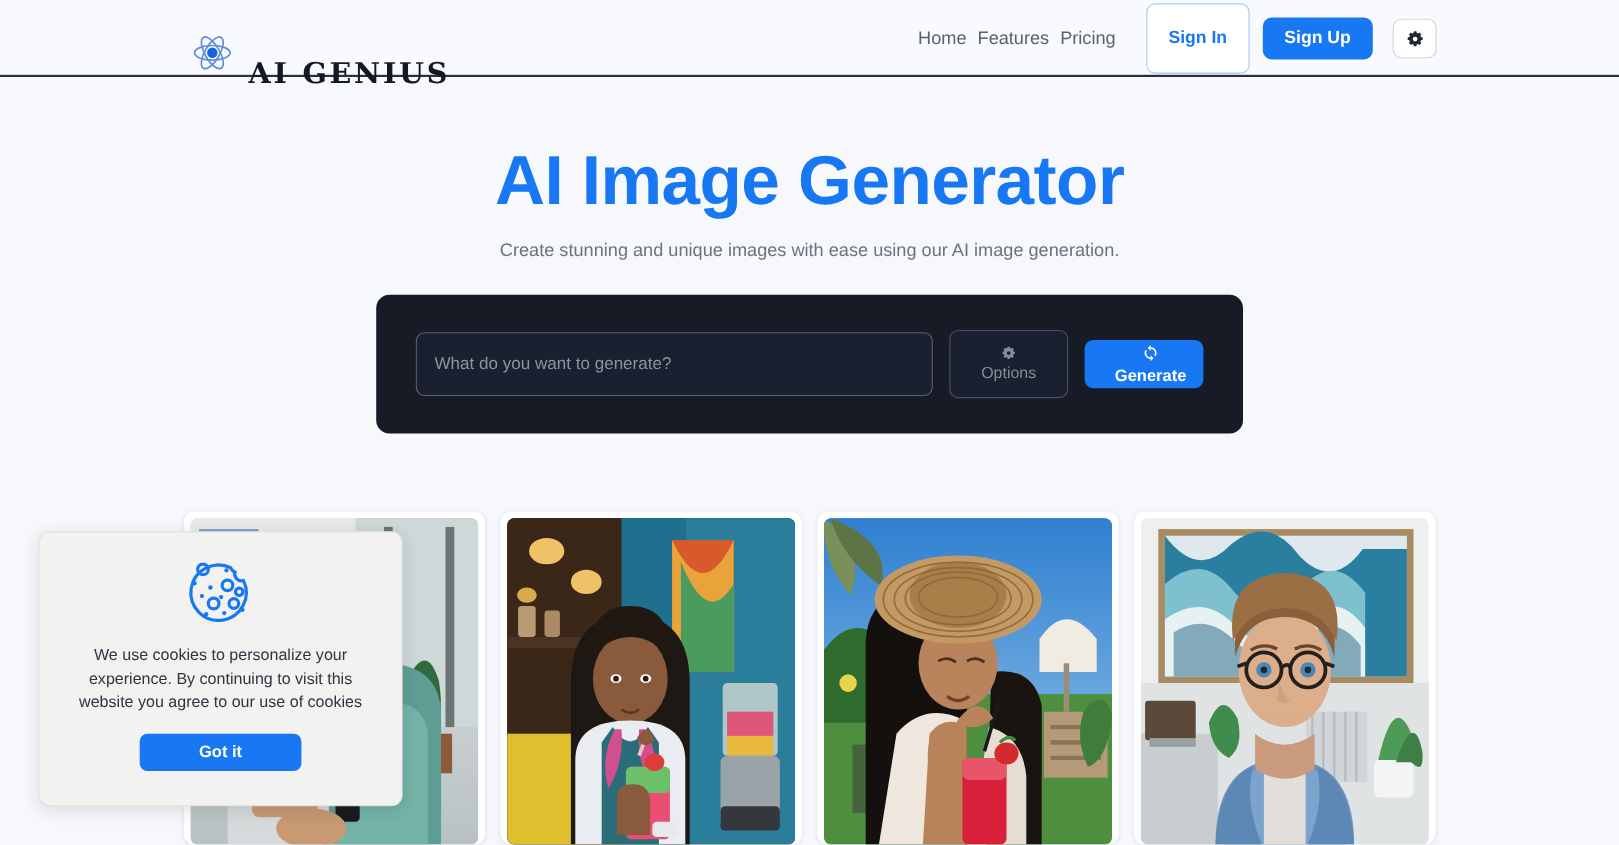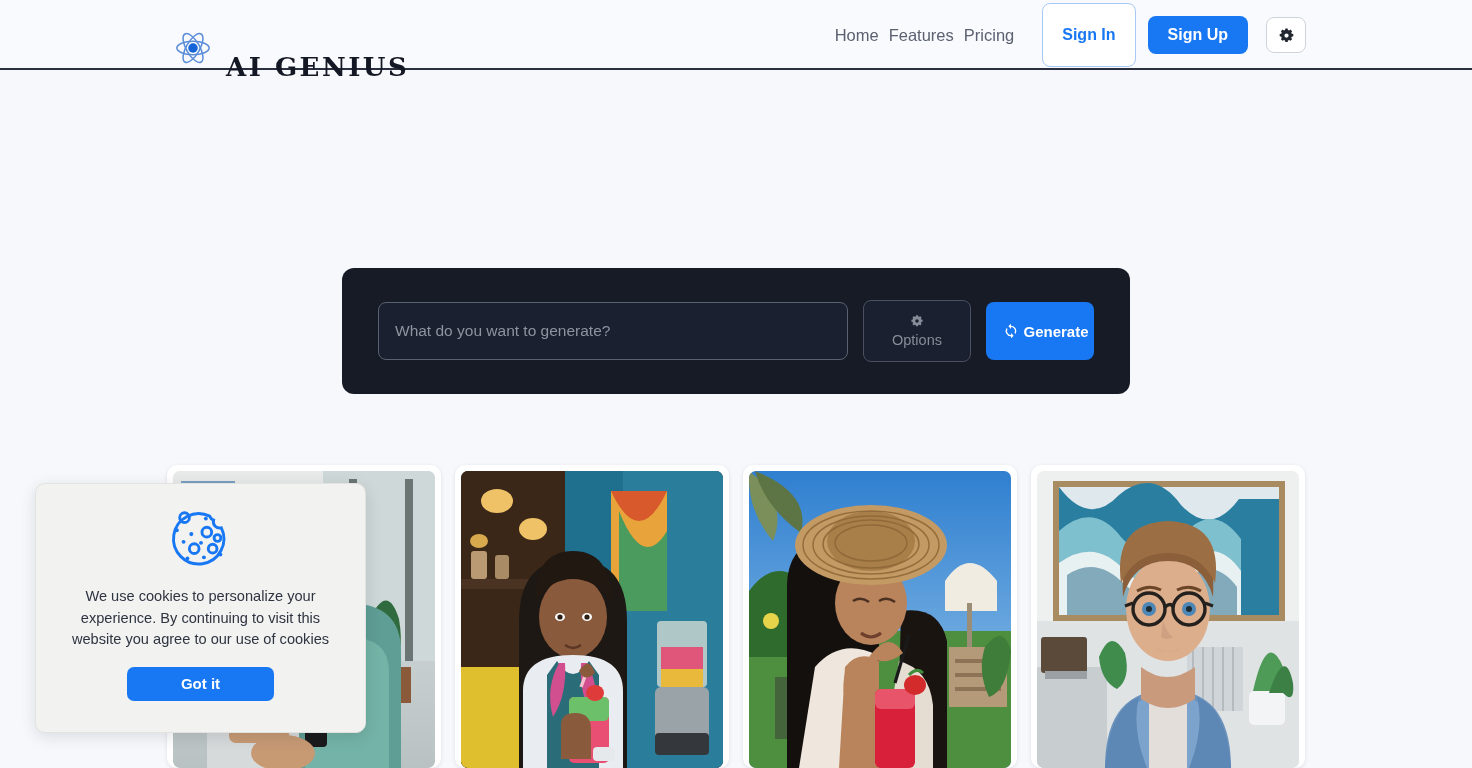--- a/index.html
+++ b/index.html
@@ -122,25 +122,25 @@
     border-radius: 8px;
     display: flex; flex-direction: column;
     align-items: center; justify-content: center;
     gap: 4px;
     cursor: pointer;
   }
   .btn-options svg { width: 14px; height: 14px; }
   .btn-options .lbl { color: #868c98; font-size: 14.5px; }
 
   .btn-generate {
-    width: 108px; height: 58px;
+    width: 108px; height: 44px;
     background: #1877f2;
     border: none;
     border-radius: 8px;
-    display: flex; flex-direction: row;
+    display: flex; flex-direction: column;
     align-items: center; justify-content: center;
     gap: 4px;
     cursor: pointer;
     padding-left: 12px;
   }
   .btn-generate svg { width: 16px; height: 16px; }
   .btn-generate .lbl { color: #ffffff; font-size: 15px; font-weight: 700; }
 
   
   .gallery {
@@ -225,20 +225,24 @@
       <button class="btn-signup">Sign Up</button>
 
       <div class="btn-settings">
         <svg viewBox="0 0 24 24">
           <path fill="#23272f" d="M13.6 2h-3.2l-.5 2.2-1.6.7-1.9-1.2-2.3 2.3 1.2 1.9-.7 1.6L2.4 10v3.2l2.2.5.7 1.6-1.2 1.9 2.3 2.3 1.9-1.2 1.6.7.5 2.2h3.2l.5-2.2 1.6-.7 1.9 1.2 2.3-2.3-1.2-1.9.7-1.6 2.2-.5V10l-2.2-.5-.7-1.6 1.2-1.9-2.3-2.3-1.9 1.2-1.6-.7L13.6 2zm-1.6 7a3 3 0 110 6 3 3 0 010-6z"></path>
         </svg>
       </div>
     </div>
   </div>
 
+  <div class="hero">
+    <h1 class="hero-title">AI Image Generator</h1>
+    <p class="hero-sub">Create stunning and unique images with ease using our AI image generation.</p>
+  </div>
 
   <div class="gen-panel">
     <input class="prompt-input" type="text" placeholder="What do you want to generate?" style="">
 
     <div class="btn-options">
       <svg viewBox="0 0 24 24">
         <path fill="#868c98" d="M13.6 2h-3.2l-.5 2.2-1.6.7-1.9-1.2-2.3 2.3 1.2 1.9-.7 1.6L2.4 10v3.2l2.2.5.7 1.6-1.2 1.9 2.3 2.3 1.9-1.2 1.6.7.5 2.2h3.2l.5-2.2 1.6-.7 1.9 1.2 2.3-2.3-1.2-1.9.7-1.6 2.2-.5V10l-2.2-.5-.7-1.6 1.2-1.9-2.3-2.3-1.9 1.2-1.6-.7L13.6 2zm-1.6 7a3 3 0 110 6 3 3 0 010-6z"></path>
       </svg>
       <span class="lbl">Options</span>
     </div>

